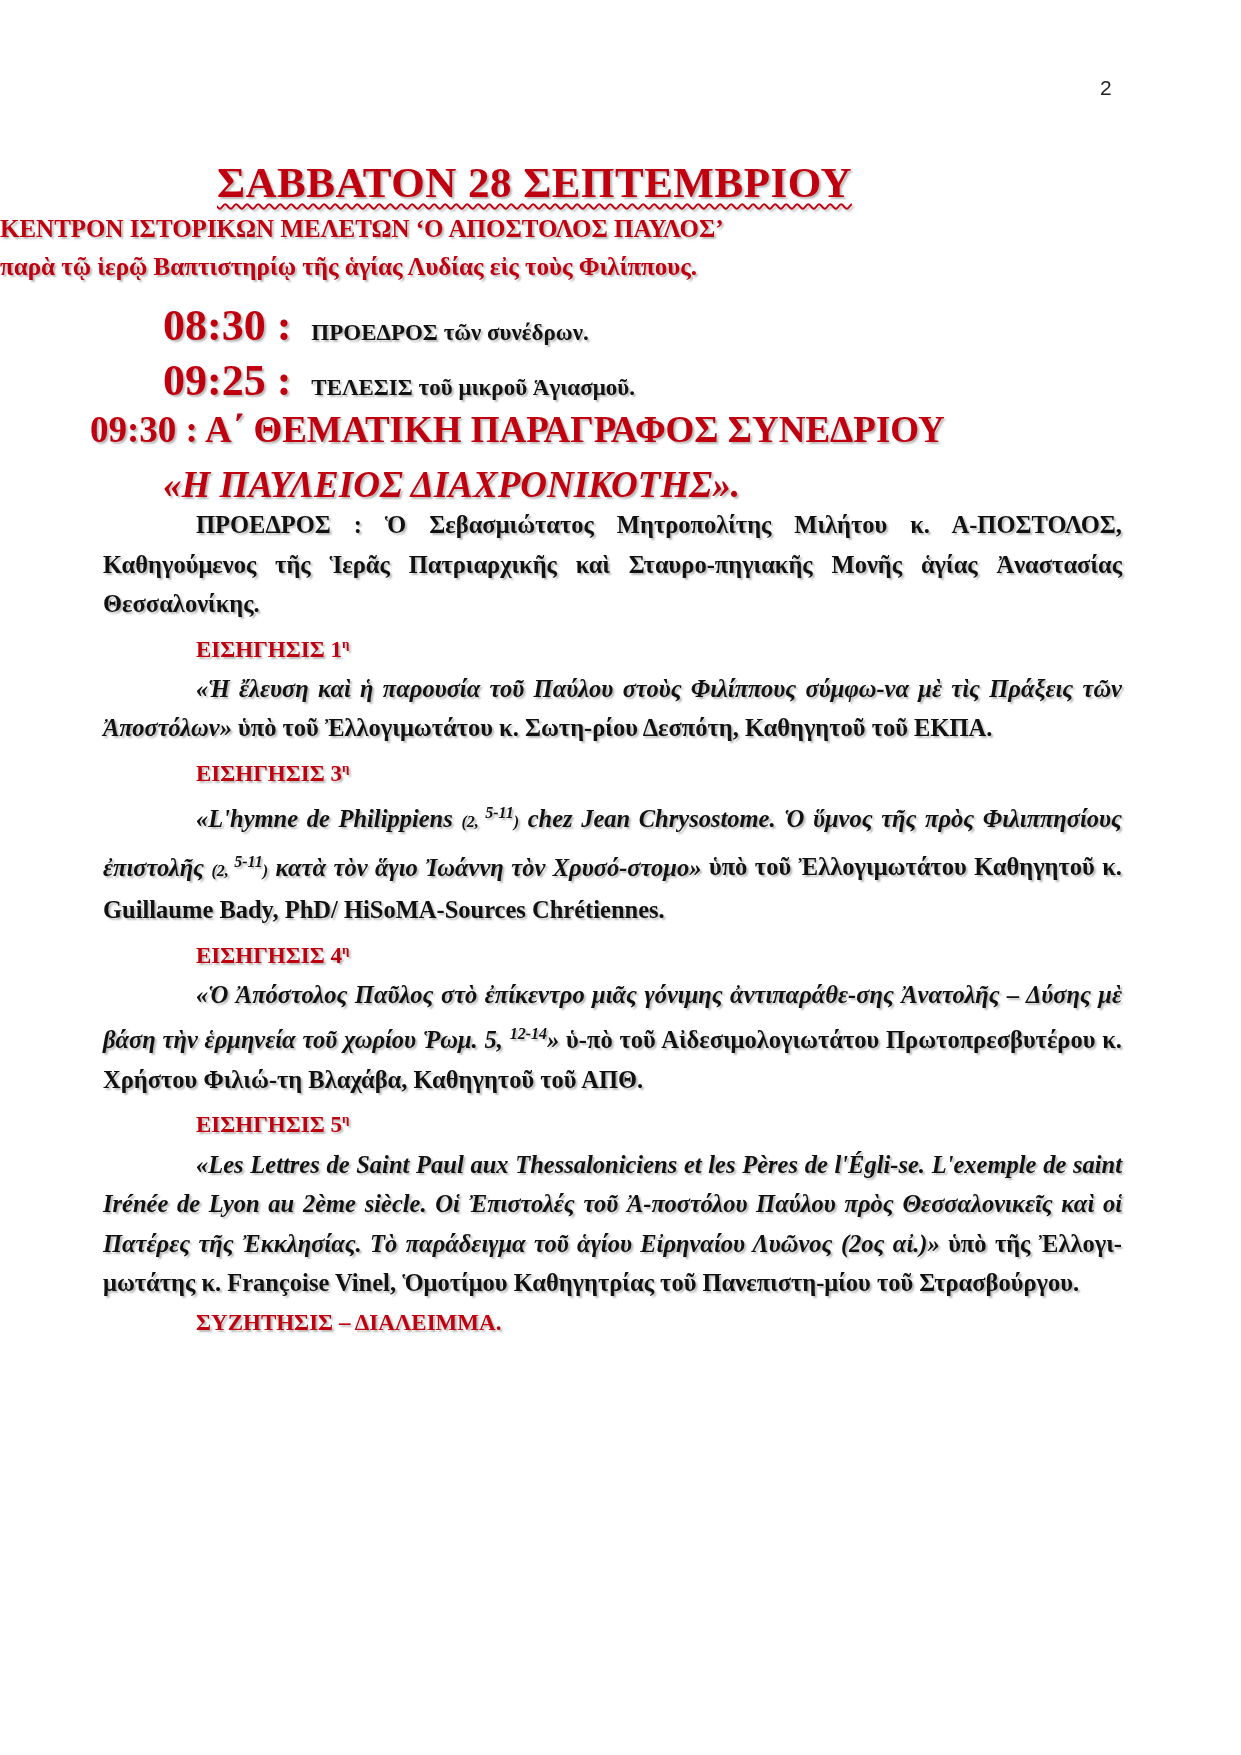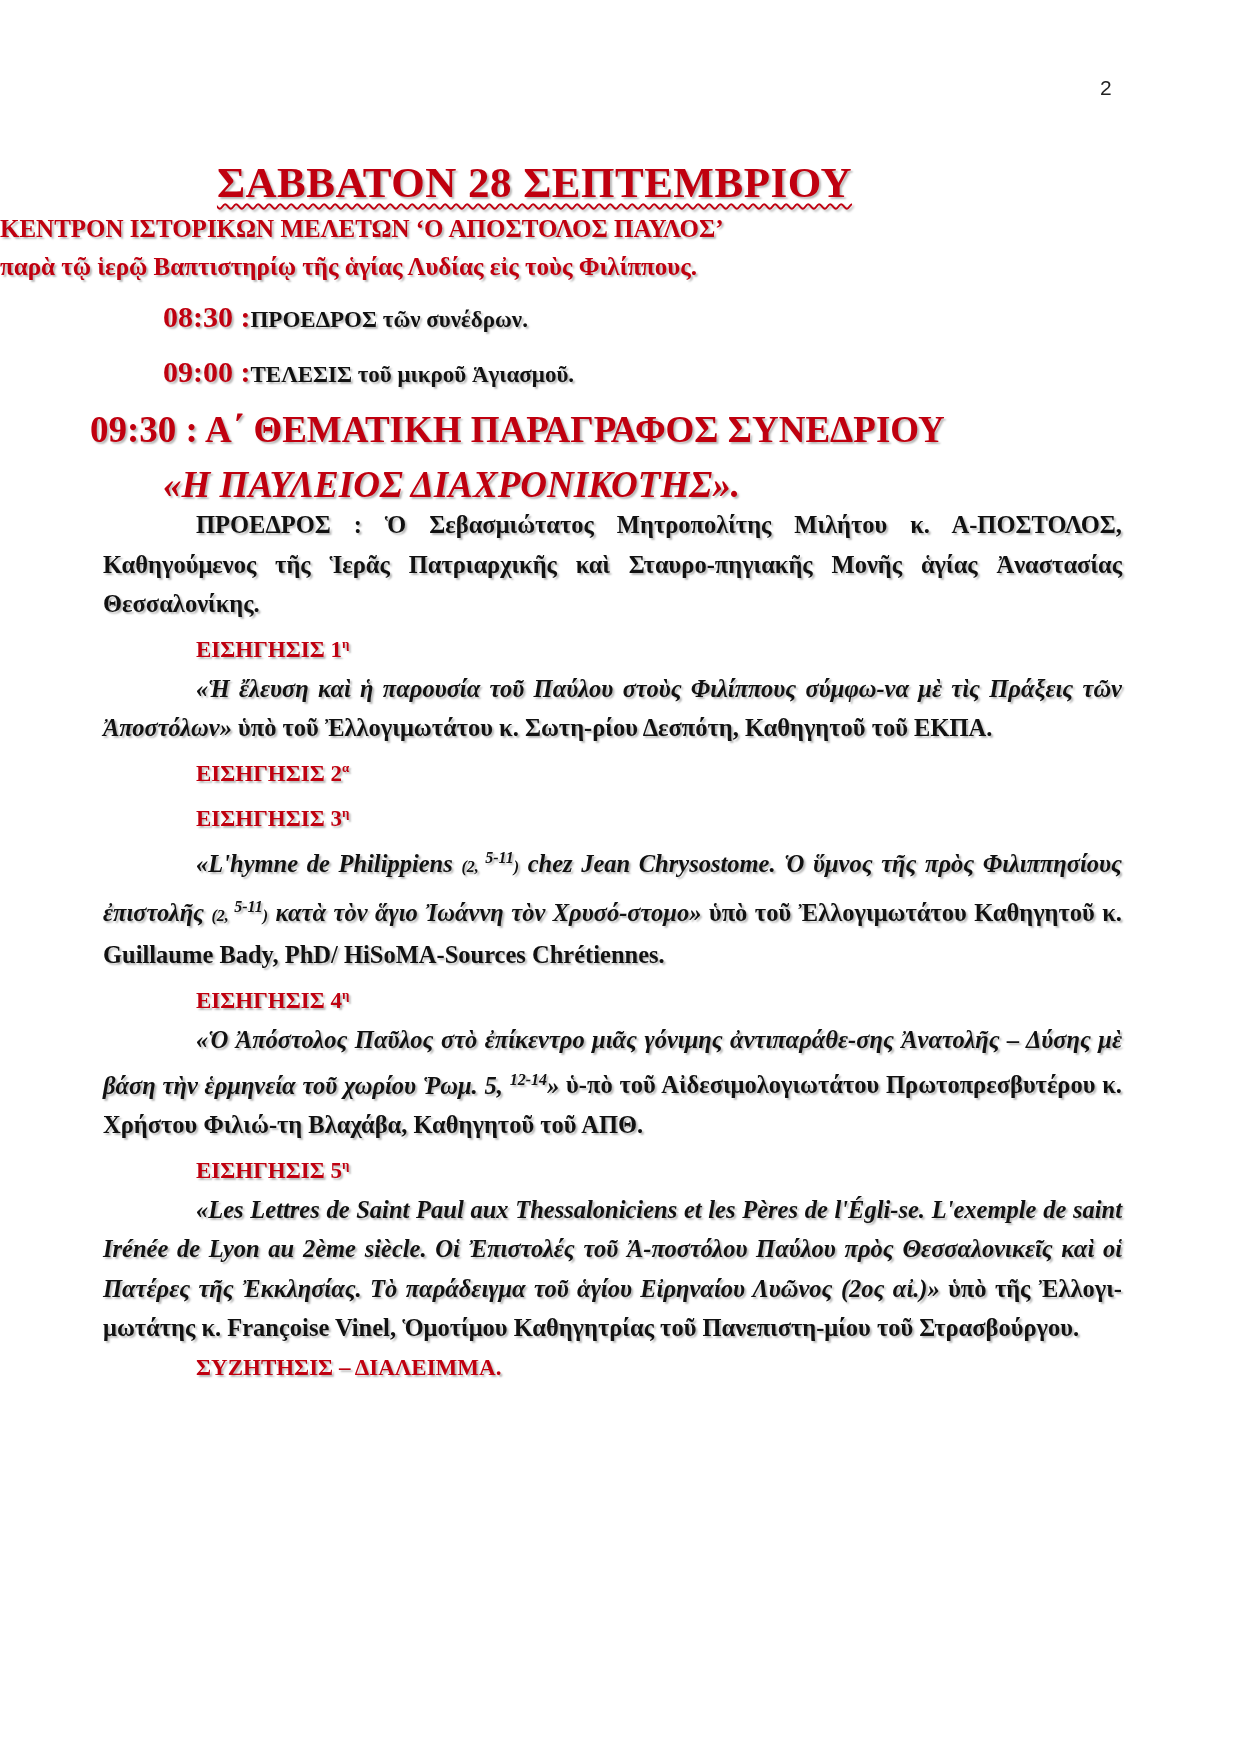--- a/index.html
+++ b/index.html
@@ -9,21 +9,21 @@
              font-size: 21px; color: #222; }
   .red { color: #c0000f; }
   .shadow { text-shadow: 2px 2px 2px rgba(0,0,0,0.28); }
   .title { position: absolute; top: 158px; left: 0; width: 1069px; text-align: center;
            font-size: 43px; font-weight: bold; text-decoration: underline wavy #c0000f;
            text-decoration-thickness: 2px; text-underline-offset: 6px; letter-spacing: 0.5px; }
   .subtitle { position: absolute; left: 0; width: 1241px; text-align: left; font-weight: bold; font-size: 25px; }
   .sub1 { top: 215px; }
   .sub2 { top: 253px; }
   .sched { position: absolute; left: 163px; font-weight: bold; font-size: 23px; }
-  .sched .t { font-size: 30px; margin-right: 0; }
+  .sched .t { font-size: 44px; margin-right: 20px; }
   .s1 { top: 300px; }
   .s2 { top: 355px; }
   .theme { position: absolute; left: 90px; font-weight: bold; font-size: 37px; }
   .th1 { top: 408px; }
   .th2 { top: 463px; left: 163px; font-style: italic; }
   .body { position: absolute; left: 103px; width: 1019px; font-weight: bold; font-size: 24.5px;
           line-height: 39.5px; text-align: justify; }
   .para { text-indent: 93px; margin: 0; }
   .lab { margin: 0; padding-left: 93px; font-size: 23px; }
   .lab sup { font-size: 13px; }
@@ -37,33 +37,32 @@
 <div class="pagenum">2</div>
 
 <div class="title red shadow">ΣΑΒΒΑΤΟΝ 28 ΣΕΠΤΕΜΒΡΙΟΥ</div>
 <div class="subtitle sub1 red shadow">ΚΕΝΤΡΟΝ ΙΣΤΟΡΙΚΩΝ ΜΕΛΕΤΩΝ ‘Ο ΑΠΟΣΤΟΛΟΣ ΠΑΥΛΟΣ’</div>
 <div class="subtitle sub2 red shadow">παρὰ τῷ ἱερῷ Βαπτιστηρίῳ τῆς ἁγίας Λυδίας εἰς τοὺς Φιλίππους.</div>
 
 <div class="sched s1 shadow">
   <span class="t red">08:30 :</span><span>ΠΡΟΕΔΡΟΣ τῶν συνέδρων.</span>
 </div>
 <div class="sched s2 shadow">
-  <span class="t red">09:00 :</span><span>ΤΕΛΕΣΙΣ τοῦ μικροῦ Ἁγιασμοῦ.</span>
+  <span class="t red">09:25 :</span><span>ΤΕΛΕΣΙΣ τοῦ μικροῦ Ἁγιασμοῦ.</span>
 </div>
 
 <div class="theme th1 red shadow">09:30 : Α΄ ΘΕΜΑΤΙΚΗ ΠΑΡΑΓΡΑΦΟΣ ΣΥΝΕΔΡΙΟΥ</div>
 <div class="theme th2 red shadow">«Η ΠΑΥΛΕΙΟΣ ΔΙΑΧΡΟΝΙΚΟΤΗΣ».</div>
 
 <div class="body shadow" style="top:505px;">
   <p class="para">ΠΡΟΕΔΡΟΣ : Ὁ Σεβασμιώτατος Μητροπολίτης Μιλήτου κ. Α-ΠΟΣΤΟΛΟΣ, Καθηγούμενος τῆς Ἱερᾶς Πατριαρχικῆς καὶ Σταυρο-πηγιακῆς Μονῆς ἁγίας Ἀναστασίας Θεσσαλονίκης.</p>
 
   <p class="lab red"><span>ΕΙΣΗΓΗΣΙΣ 1</span><sup>η</sup></p>
   <p class="para"><span class="it">«Ἡ ἔλευση καὶ ἡ παρουσία τοῦ Παύλου στοὺς Φιλίππους σύμφω-να μὲ τὶς Πράξεις τῶν Ἀποστόλων»</span><span> ὑπὸ τοῦ Ἐλλογιμωτάτου κ. Σωτη-ρίου Δεσπότη, Καθηγητοῦ τοῦ ΕΚΠΑ.</span></p>
 
-  <p class="lab red"><span>ΕΙΣΗΓΗΣΙΣ 2</span><sup>α</sup></p>
 
   <p class="lab red"><span>ΕΙΣΗΓΗΣΙΣ 3</span><sup>η</sup></p>
   <p class="para"><span class="it"><span>«L'hymne de Philippiens </span><span class="sm">(2, </span><sup class="ref">5-11</sup><span class="sm">)</span><span> chez Jean Chrysostome. Ὁ ὕμνος τῆς πρὸς Φιλιππησίους ἐπιστολῆς </span><span class="sm">(2, </span><sup class="ref">5-11</sup><span class="sm">)</span><span> κατὰ τὸν ἅγιο Ἰωάννη τὸν Χρυσό-στομο»</span></span><span> ὑπὸ τοῦ Ἐλλογιμωτάτου Καθηγητοῦ κ. Guillaume Bady, PhD/ HiSoMA-Sources Chrétiennes.</span></p>
 
   <p class="lab red"><span>ΕΙΣΗΓΗΣΙΣ 4</span><sup>η</sup></p>
   <p class="para"><span class="it"><span>«Ὁ Ἀπόστολος Παῦλος στὸ ἐπίκεντρο μιᾶς γόνιμης ἀντιπαράθε-σης Ἀνατολῆς – Δύσης μὲ βάση τὴν ἑρμηνεία τοῦ χωρίου Ῥωμ. 5, </span><sup class="ref">12-14</sup><span>»</span></span><span> ὑ-πὸ τοῦ Αἰδεσιμολογιωτάτου Πρωτοπρεσβυτέρου κ. Χρήστου Φιλιώ-τη Βλαχάβα, Καθηγητοῦ τοῦ ΑΠΘ.</span></p>
 
   <p class="lab red"><span>ΕΙΣΗΓΗΣΙΣ 5</span><sup>η</sup></p>
   <p class="para"><span class="it">«Les Lettres de Saint Paul aux Thessaloniciens et les Pères de l'Égli-se. L'exemple de saint Irénée de Lyon au 2ème siècle. Οἱ Ἐπιστολές τοῦ Ἀ-ποστόλου Παύλου πρὸς Θεσσαλονικεῖς καὶ οἱ Πατέρες τῆς Ἐκκλησίας. Τὸ παράδειγμα τοῦ ἁγίου Εἰρηναίου Λυῶνος (2ος αἰ.)»</span><span> ὑπὸ τῆς Ἐλλογι-μωτάτης κ. Françoise Vinel, Ὁμοτίμου Καθηγητρίας τοῦ Πανεπιστη-μίου τοῦ Στρασβούργου.</span></p>
 

